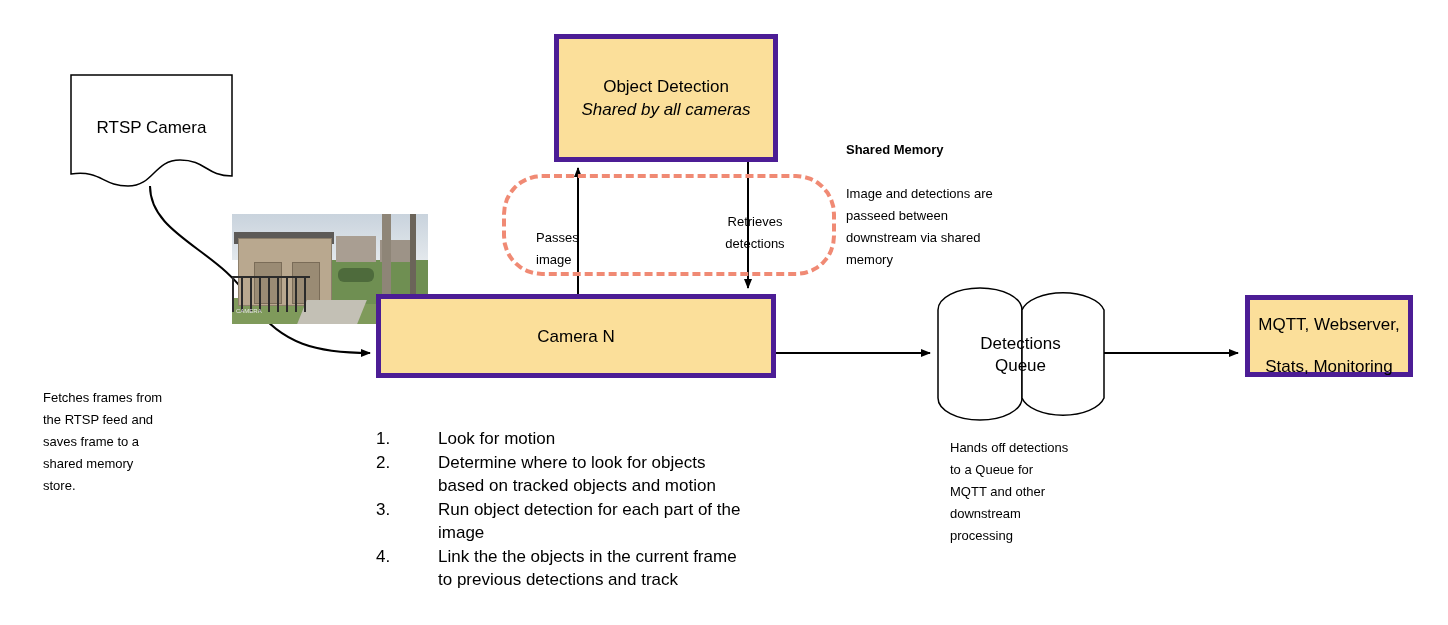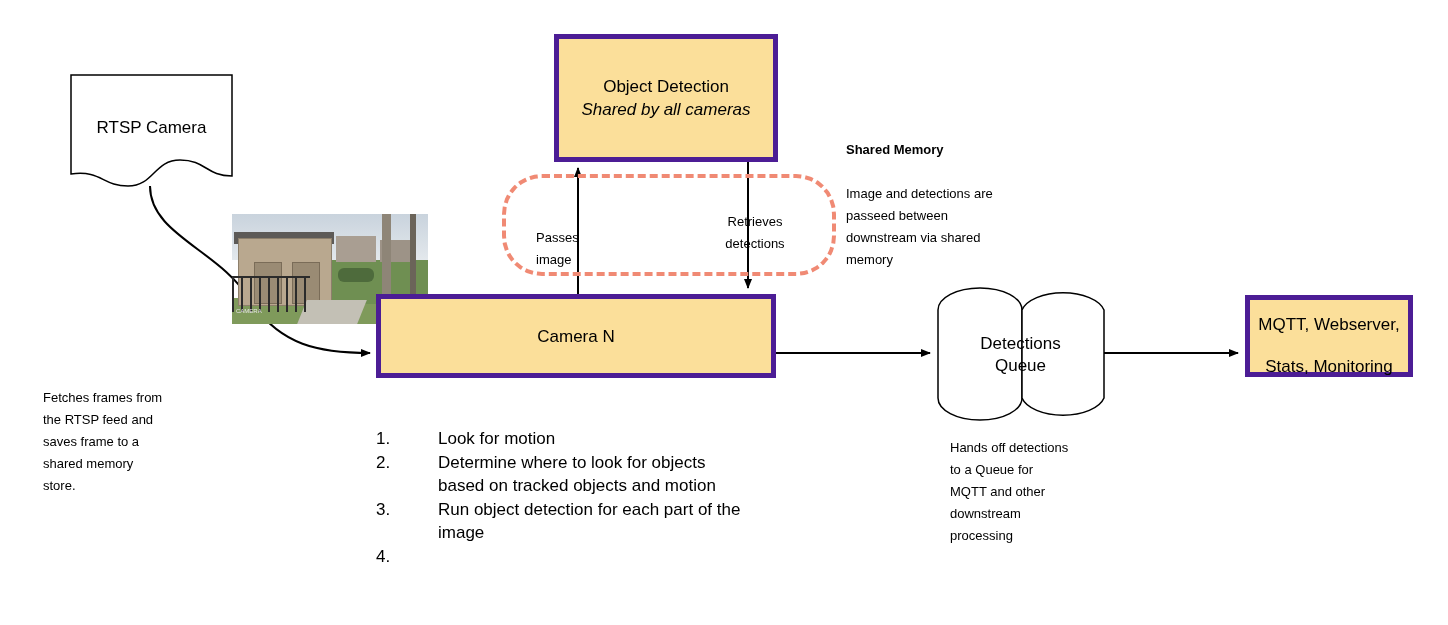--- a/index.html
+++ b/index.html
@@ -372,17 +372,19 @@
         <span class="txt" style="white-space: pre-line;">Determine where to look for objects
 based on tracked objects and motion</span>
       </li>
       <li>
         <span class="num">3.</span>
         <span class="txt" style="white-space: pre-line;">Run object detection for each part of the
 image</span>
       </li>
       <li>
         <span class="num">4.</span>
+        <span class="txt" style="white-space: pre-line;">Link the the objects in the current frame
+to previous detections and track</span>
       </li>
     </ol>
   </div>
 
 </div>
 
 </body></html>

